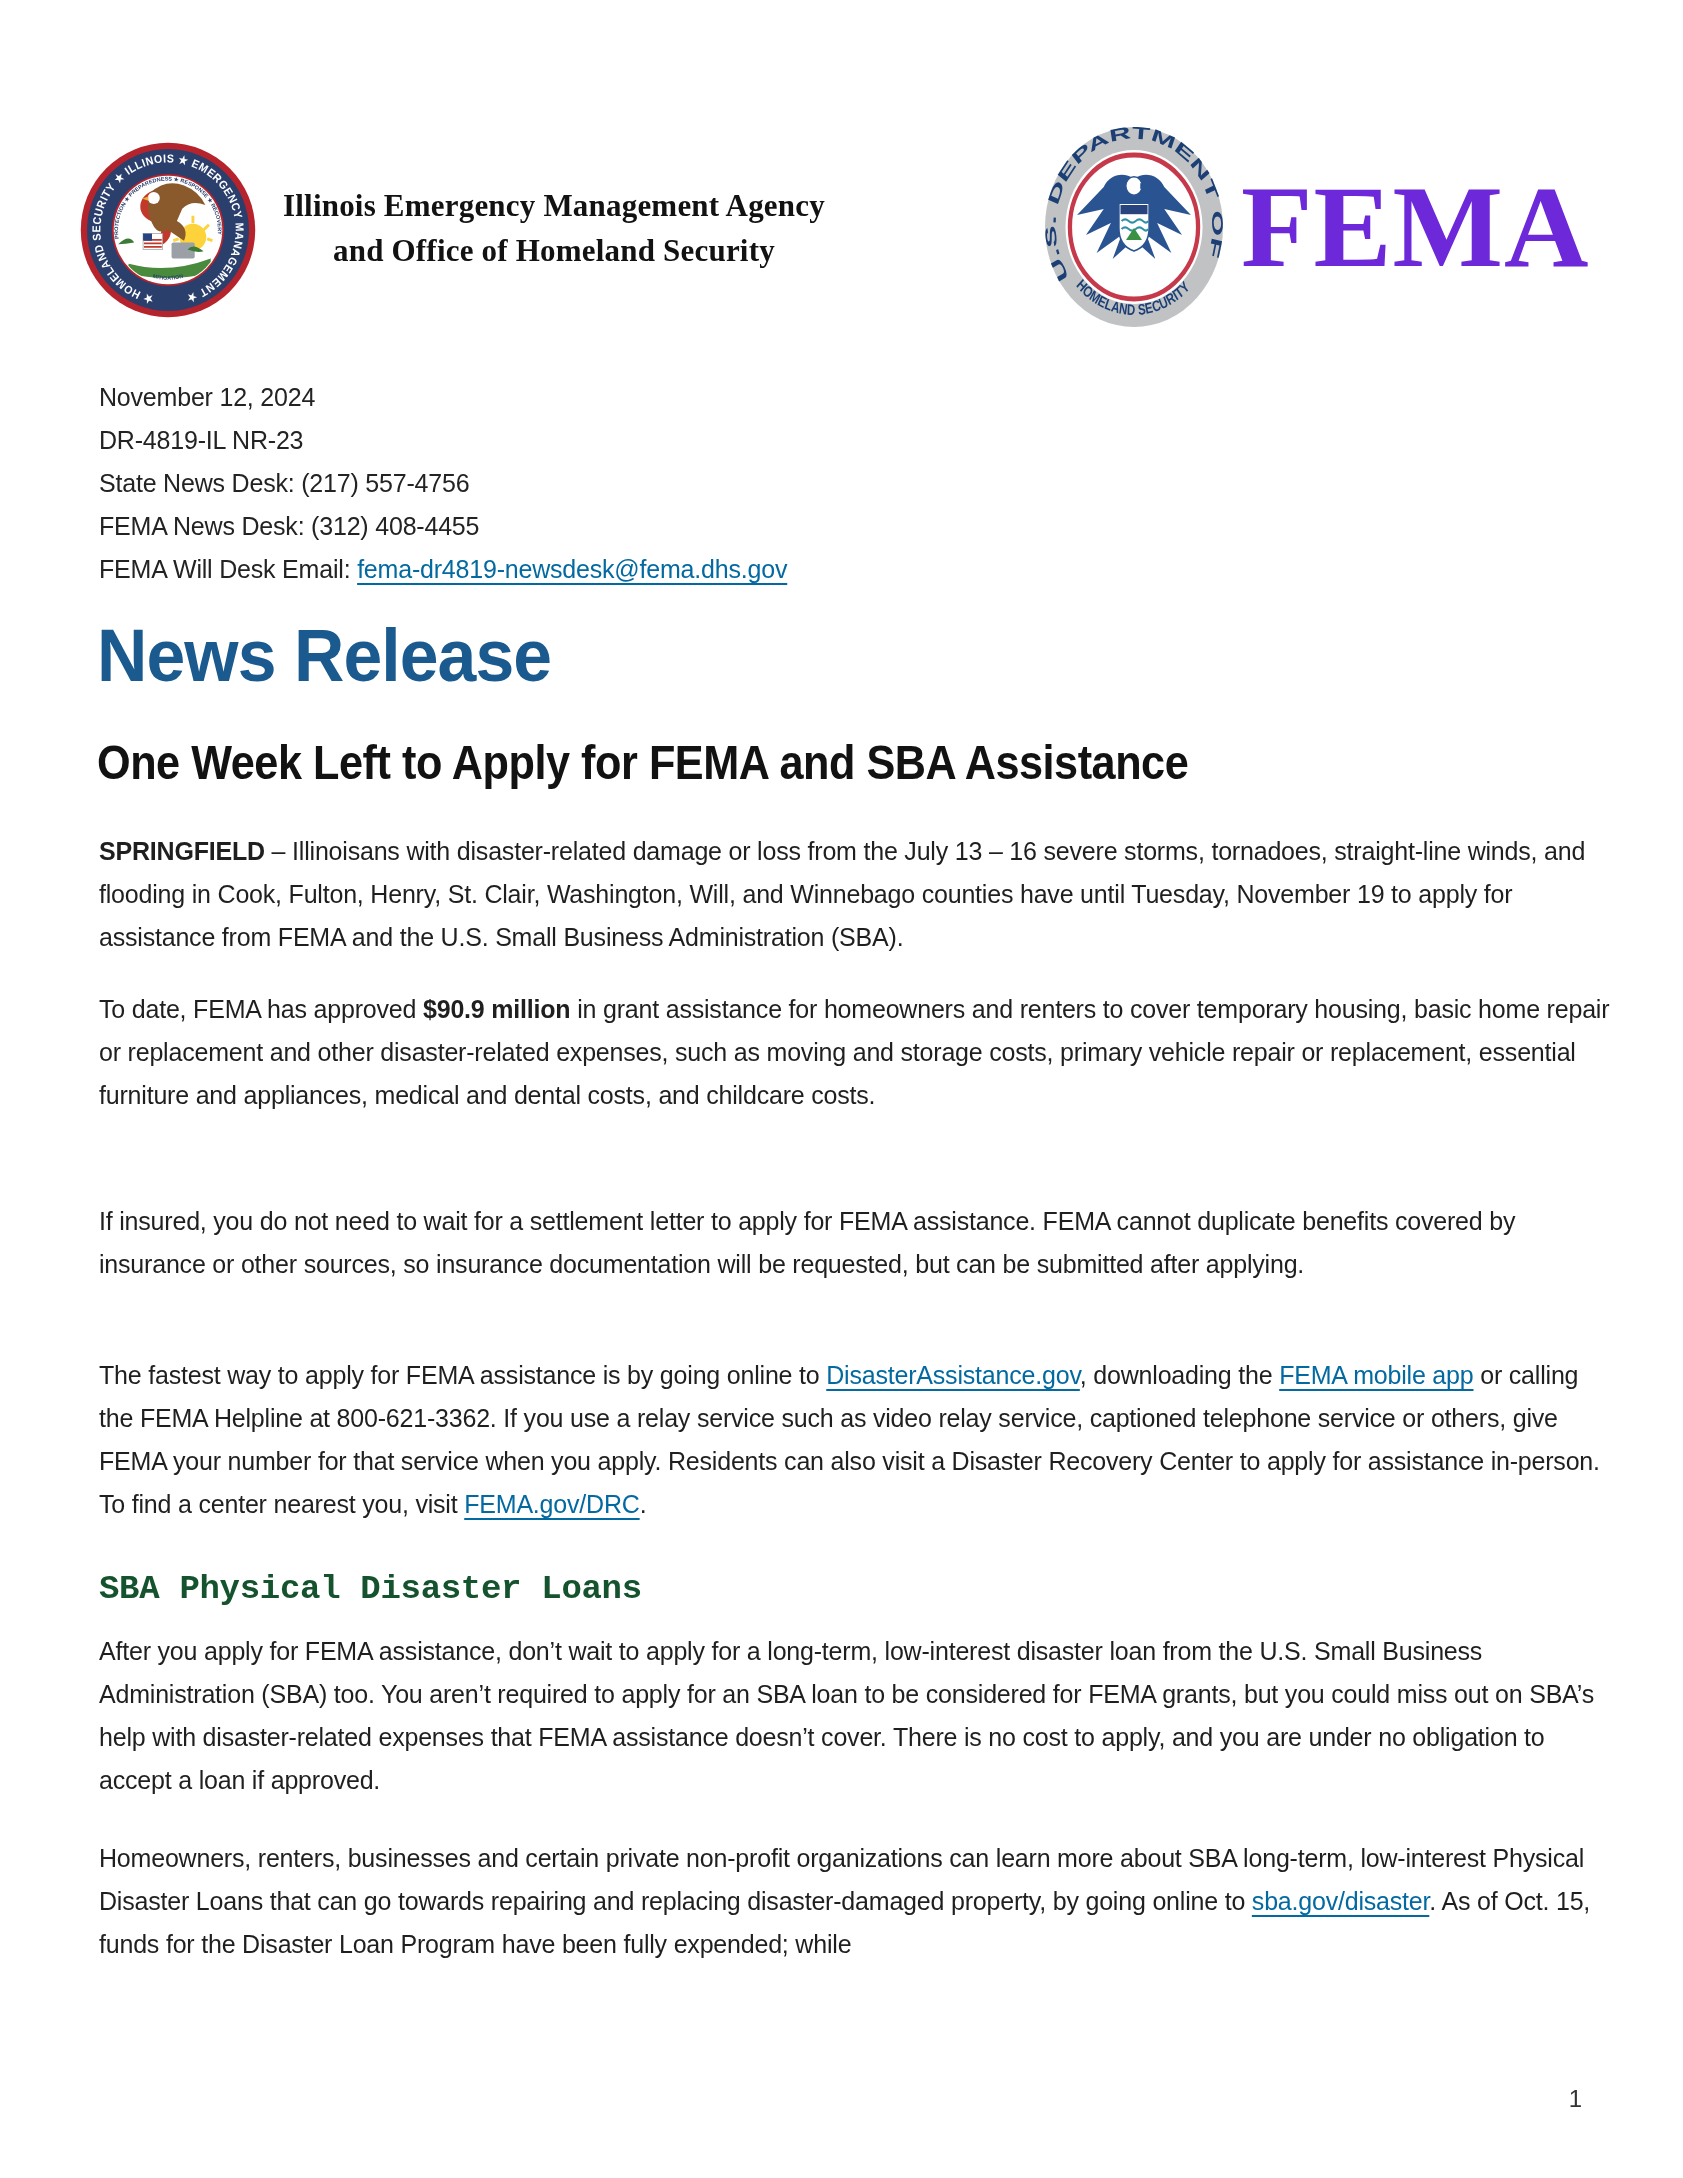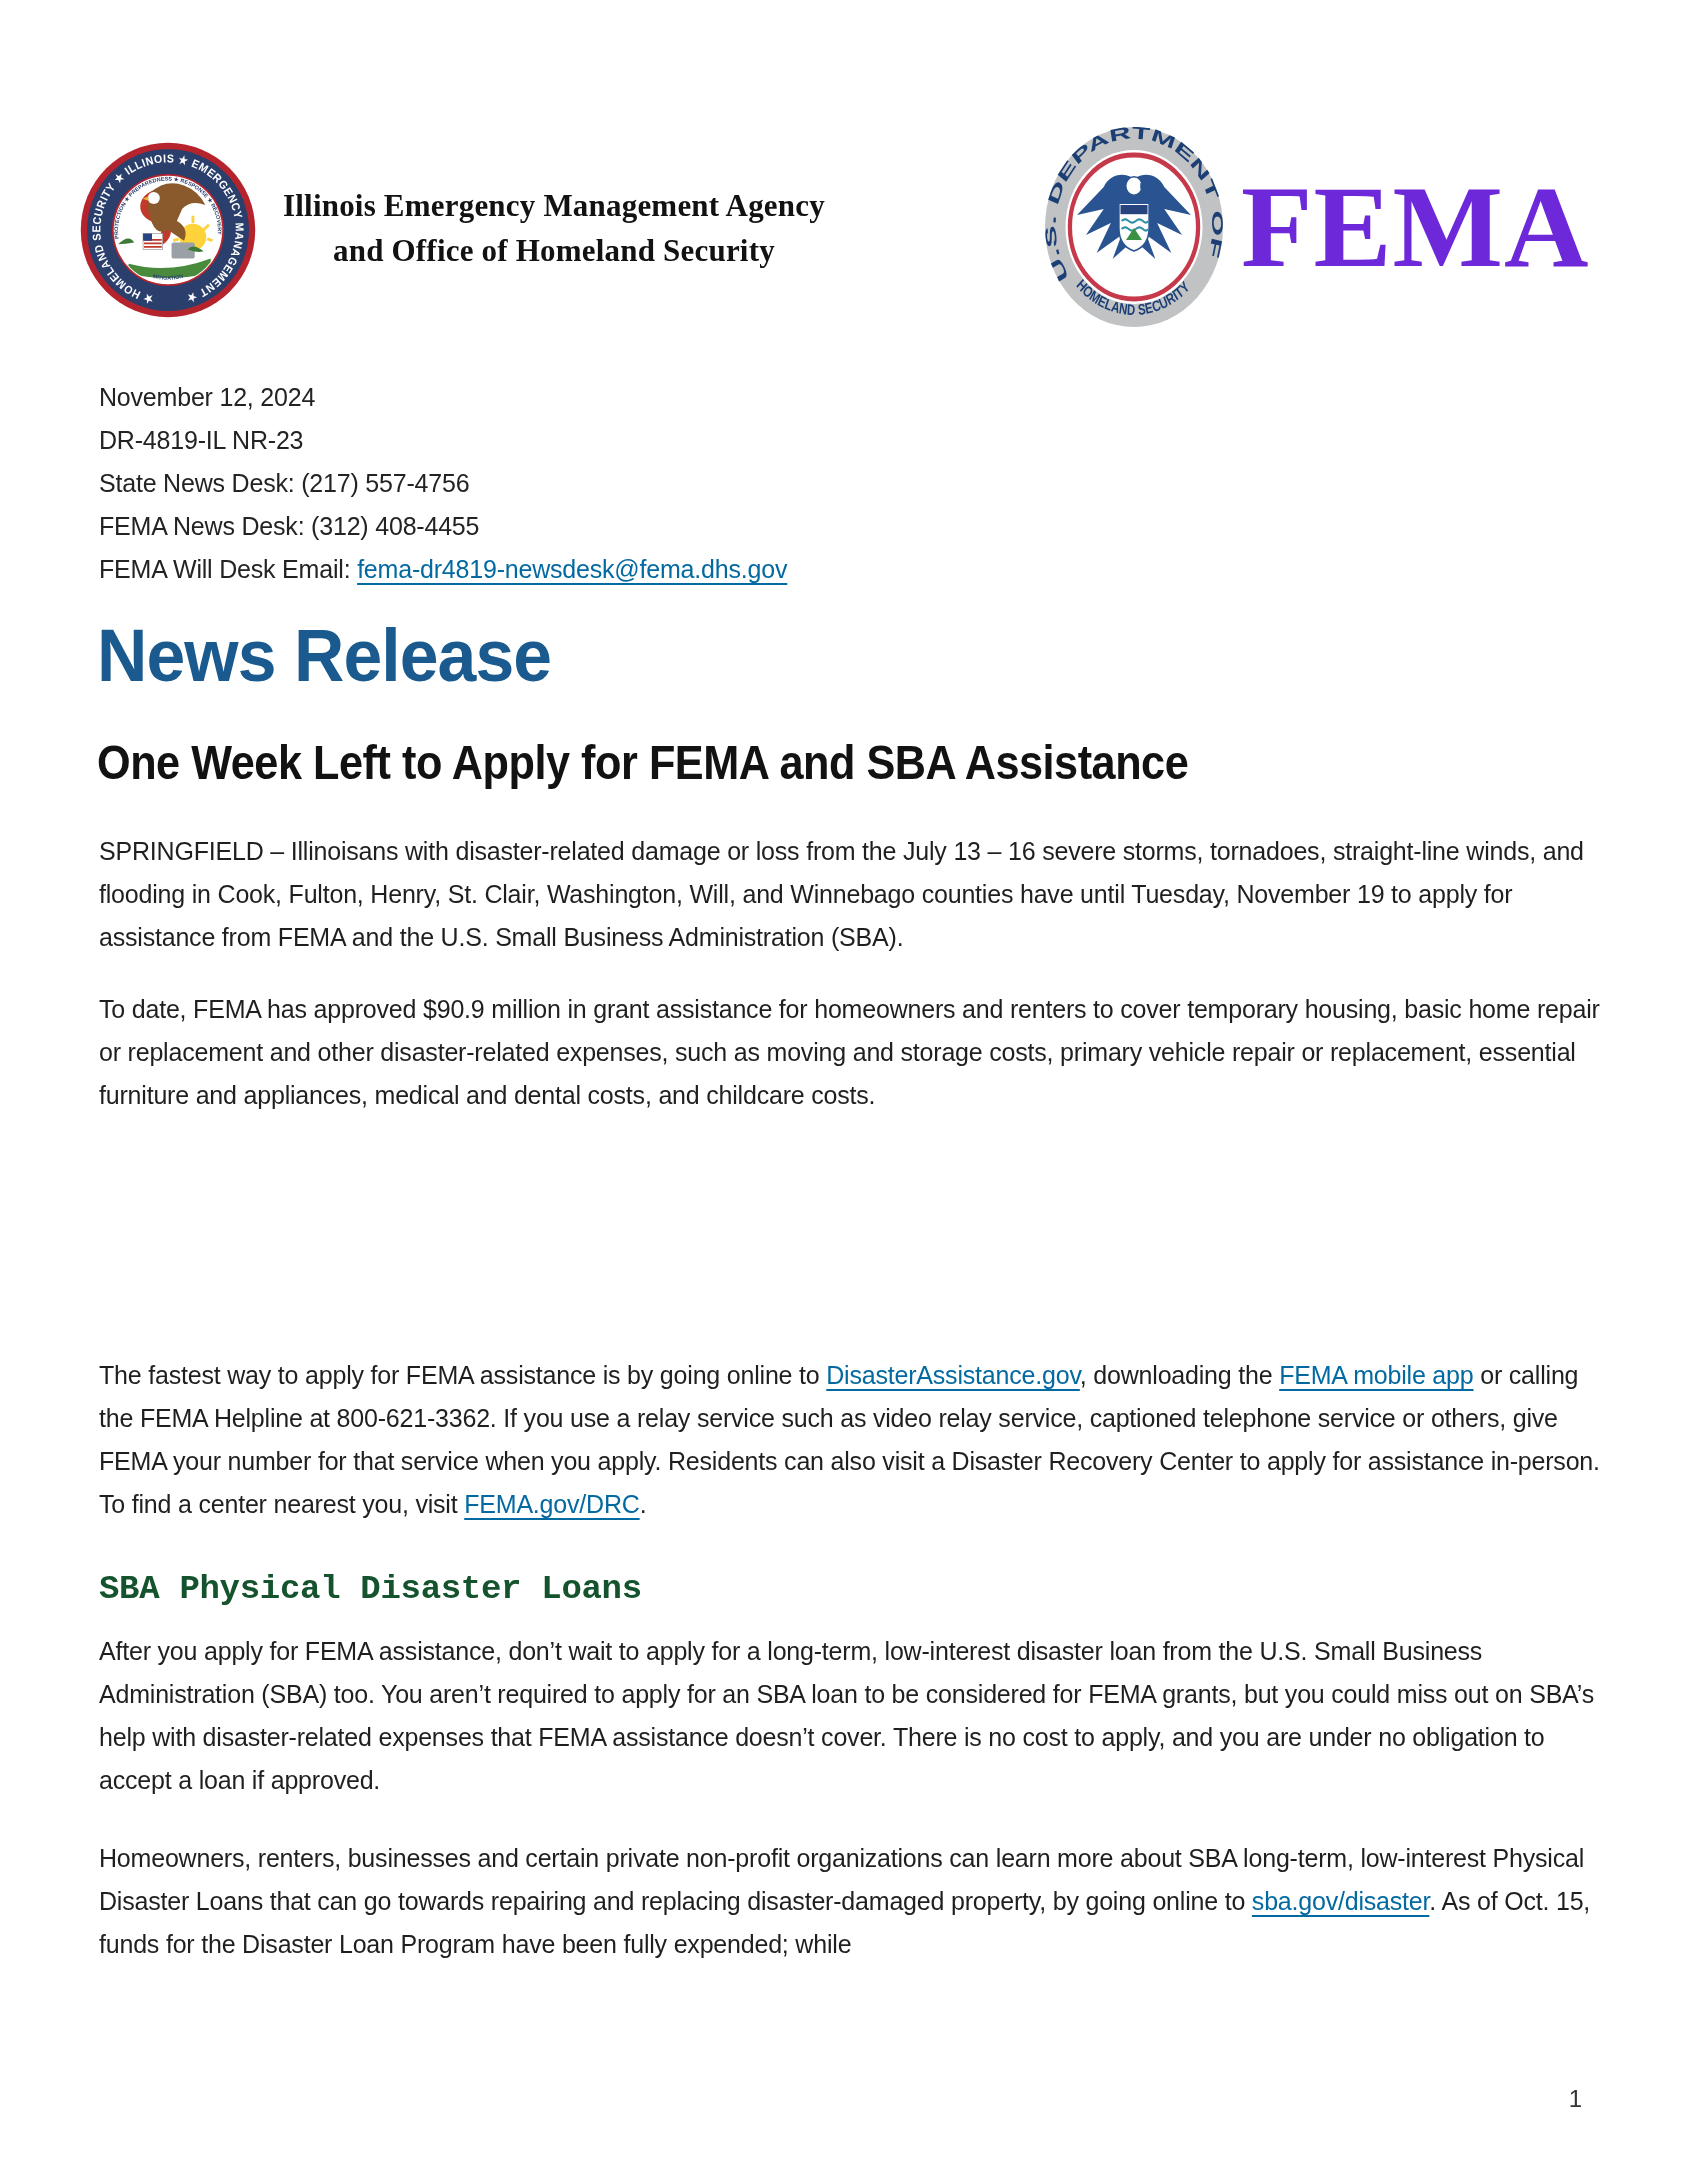--- a/index.html
+++ b/index.html
@@ -48,21 +48,21 @@
     letter-spacing:-0.3px;
     font-family:Liberation Mono, monospace;
   }
   
   .body-p{
     position:absolute;left:99px;width:1517px;
     font-size:25px;line-height:43px;letter-spacing:-0.2px;color:#1f1f1f;
     margin:0;
   }
   .p1{top:830px}.p2{top:988px}.p3{top:1200px}.p4{top:1354px}.p5{top:1630px}.p6{top:1837px}
-  .b{font-weight:400;}
+  .b{font-weight:700;}
   a.doc-link,.doc-link{
     color:#0369a1;text-decoration:underline;text-decoration-thickness:2px;text-underline-offset:5px;cursor:pointer;
   }
   .page-number{position:absolute;right:101px;top:2085px;font-size:24px;color:#333;}
 </style>
 </head>
 <body>
 
 <div class="page">
 
@@ -159,20 +159,21 @@
     <div><span>FEMA Will Desk Email: </span><a class="doc-link">fema-dr4819-newsdesk@fema.dhs.gov</a></div>
   </div>
 
   <div class="title">News Release</div>
   <div class="headline">One Week Left to Apply for FEMA and SBA Assistance</div>
 
   <p class="body-p p1"><span class="b">SPRINGFIELD</span><span> – Illinoisans with disaster-related damage or loss from the July 13 – 16 severe storms, tornadoes, straight-line winds, and flooding in Cook, Fulton, Henry, St. Clair, Washington, Will, and Winnebago counties have until Tuesday, November 19 to apply for assistance from FEMA and the U.S. Small Business Administration (SBA).</span></p>
 
   <p class="body-p p2"><span>To date, FEMA has approved </span><span class="b">$90.9 million</span><span> in grant assistance for homeowners and renters to cover temporary housing, basic home repair or replacement and other disaster-related expenses, such as moving and storage costs, primary vehicle repair or replacement, essential furniture and appliances, medical and dental costs, and childcare costs.</span></p>
 
+  <p class="body-p p3">If insured, you do not need to wait for a settlement letter to apply for FEMA assistance. FEMA cannot duplicate benefits covered by insurance or other sources, so insurance documentation will be requested, but can be submitted after applying.</p>
 
   <p class="body-p p4"><span>The fastest way to apply for FEMA assistance is by going online to </span><a class="doc-link">DisasterAssistance.gov</a><span>, downloading the </span><a class="doc-link">FEMA mobile app</a><span> or calling the FEMA Helpline at 800-621-3362. If you use a relay service such as video relay service, captioned telephone service or others, give FEMA your number for that service when you apply. Residents can also visit a Disaster Recovery Center to apply for assistance in-person. To find a center nearest you, visit </span><a class="doc-link">FEMA.gov/DRC</a><span>.</span></p>
 
   <div class="section-heading">SBA Physical Disaster Loans</div>
 
   <p class="body-p p5">After you apply for FEMA assistance, don’t wait to apply for a long-term, low-interest disaster loan from the U.S. Small Business Administration (SBA) too. You aren’t required to apply for an SBA loan to be considered for FEMA grants, but you could miss out on SBA’s help with disaster-related expenses that FEMA assistance doesn’t cover. There is no cost to apply, and you are under no obligation to accept a loan if approved.</p>
 
   <p class="body-p p6"><span>Homeowners, renters, businesses and certain private non-profit organizations can learn more about SBA long-term, low-interest Physical Disaster Loans that can go towards repairing and replacing disaster-damaged property, by going online to </span><a class="doc-link">sba.gov/disaster</a><span>. As of Oct. 15, funds for the Disaster Loan Program have been fully expended; while</span></p>
 
   <div class="page-number">1</div>

